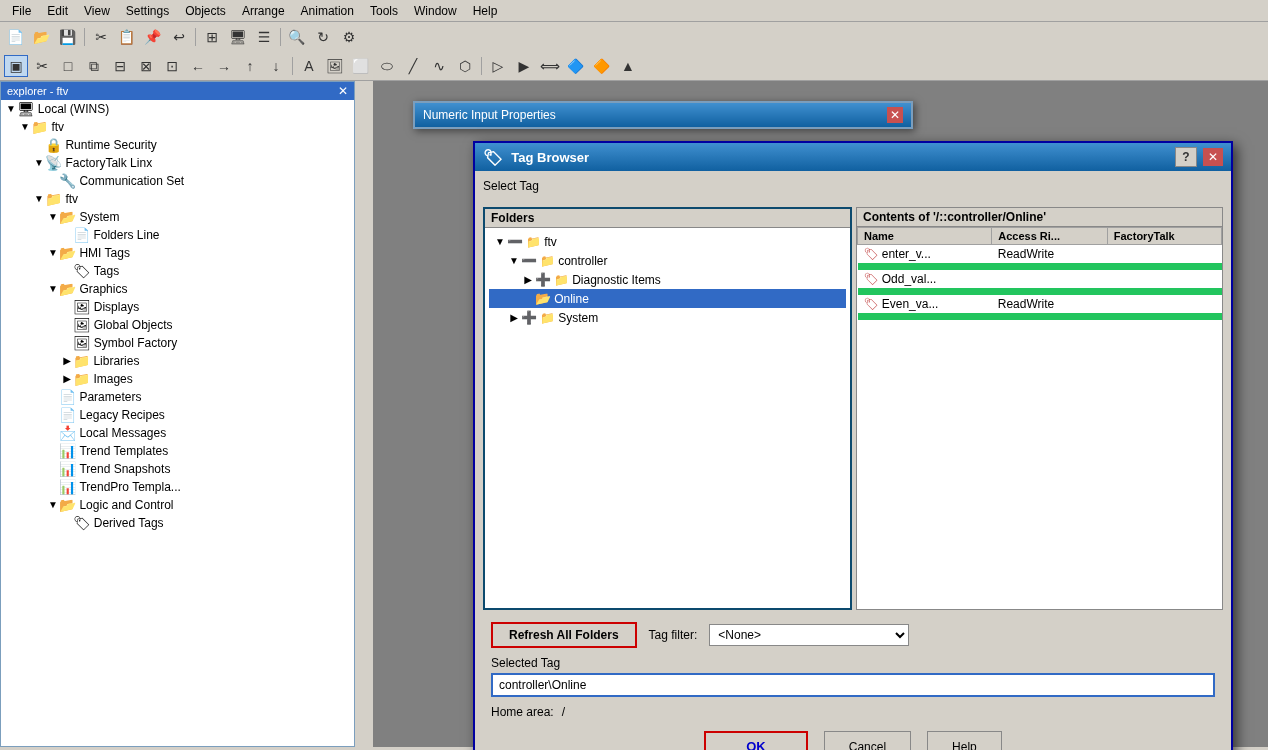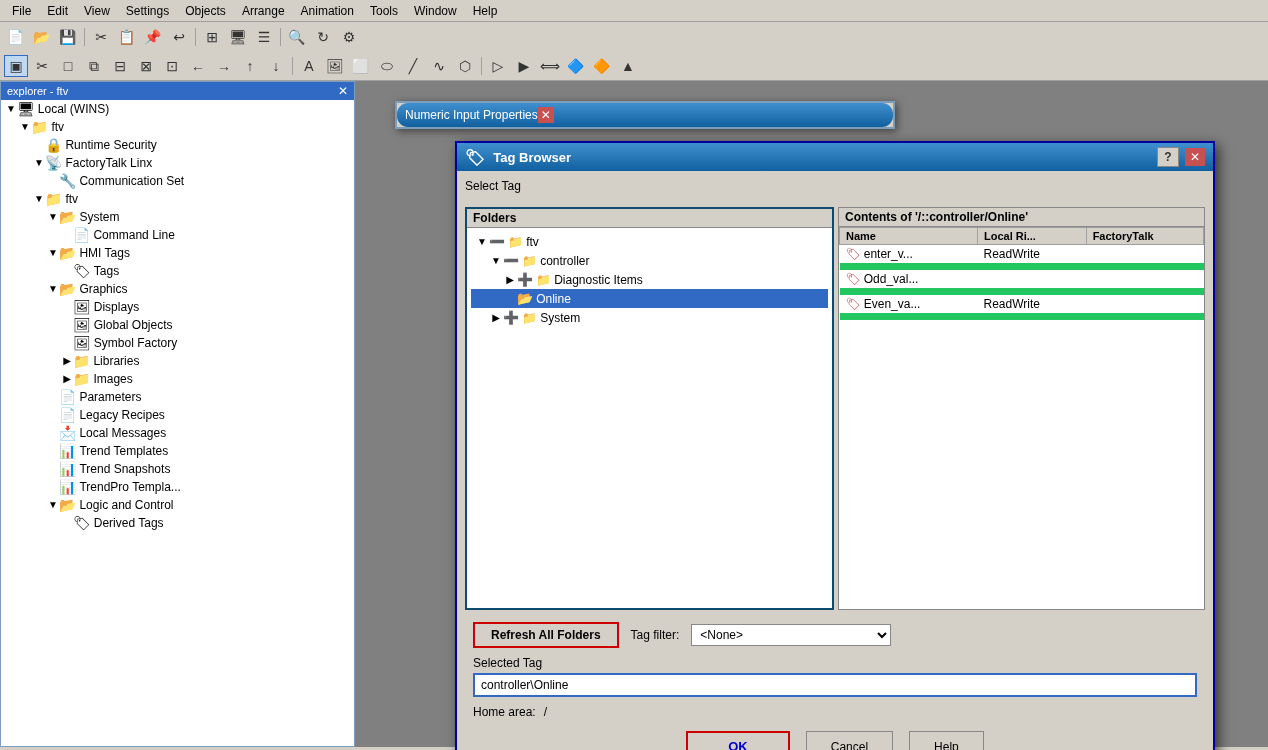--- a/index.html
+++ b/index.html
@@ -9,35 +9,35 @@
     .menubar { background: #d4d0c8; height: 22px; display: flex; align-items: center; padding: 0 4px; border-bottom: 1px solid #a0a0a0; }
     .menubar-item { padding: 2px 8px; cursor: pointer; font-size: 12px; }
 
     
     .toolbar-container { background: #d4d0c8; border-bottom: 1px solid #a0a0a0; }
     .toolbar { display: flex; align-items: center; padding: 2px 4px; gap: 2px; height: 30px; }
     .toolbar-btn { width: 24px; height: 22px; background: #d4d0c8; border: 1px solid transparent; display: flex; align-items: center; justify-content: center; cursor: pointer; font-size: 14px; color: #333; }
     .toolbar-sep { width: 1px; height: 18px; background: #a0a0a0; margin: 0 2px; }
 
     
-    .main-area { display: flex; height: calc(750px - 22px - 62px); }
+    .main-area { display: flex; height: calc(750px - 22px - 62px); gap: 18px; }
 
     
     .explorer-panel { width: 355px; background: #ffffff; border: 1px solid #7b9ebd; display: flex; flex-direction: column; }
     .explorer-titlebar { background: #316ac5; color: white; padding: 2px 6px; display: flex; justify-content: space-between; align-items: center; font-size: 11px; }
     .explorer-close { cursor: pointer; color: white; font-size: 12px; }
     .explorer-content { flex: 1; overflow-y: auto; font-size: 12px; }
     .tree-item { display: flex; align-items: center; padding: 1px 0; cursor: pointer; white-space: nowrap; }
     .tree-icon { margin-right: 3px; font-size: 14px; }
     .expand-btn { display: inline-block; width: 12px; height: 12px; cursor: pointer; text-align: center; line-height: 12px; font-size: 10px; }
 
     
     .content-area { flex: 1; background: #808080; position: relative; }
     .numeric-dialog { position: absolute; top: 20px; left: 40px; background: #d4d0c8; border: 2px solid #7b9ebd; box-shadow: 2px 2px 8px rgba(0,0,0,0.5); width: 500px; }
-    .dialog-titlebar { background: linear-gradient(to bottom, #4090d0, #1060a0); color: white; padding: 4px 8px; display: flex; justify-content: flex-start; align-items: center; font-size: 12px; border-radius: 11px; }
+    .dialog-titlebar { background: linear-gradient(to bottom, #4090d0, #1060a0); color: white; padding: 4px 8px; display: flex; justify-content: space-between; align-items: center; font-size: 12px; }
     .dialog-close-btn { color: white; cursor: pointer; background: #c75050; border: none; width: 16px; height: 16px; font-size: 12px; display: flex; align-items: center; justify-content: center; }
 
     
     .tag-browser { position: absolute; top: 60px; left: 100px; background: #d4d0c8; border: 2px solid #0000a0; box-shadow: 4px 4px 12px rgba(0,0,0,0.6); width: 760px; z-index: 10; }
     .tag-browser-titlebar { background: linear-gradient(to bottom, #4090d0, #1060a0); color: white; padding: 4px 8px; display: flex; justify-content: space-between; align-items: center; font-size: 13px; font-weight: bold; }
     .tag-browser-controls { display: flex; align-items: center; gap: 6px; }
     .tb-icon { font-size: 16px; }
     .tb-help-btn { width: 22px; height: 20px; background: #d4d0c8; border: 1px solid #888; color: #333; cursor: pointer; display: flex; align-items: center; justify-content: center; font-size: 12px; font-weight: bold; }
     .tag-browser-close { background: #c75050; color: white; border: none; width: 20px; height: 18px; cursor: pointer; font-size: 12px; display: flex; align-items: center; justify-content: center; }
 
@@ -202,21 +202,21 @@
 
       <div class="tree-item" style="padding-left:46px;">
         <span class="expand-btn">▼</span>
         <span class="tree-icon folder-yellow">📂</span>
         <span>System</span>
       </div>
 
       <div class="tree-item" style="padding-left:60px;">
         <span class="expand-btn"> </span>
         <span class="tree-icon">📄</span>
-        <span>Command Line</span>
+        <span>Folders Line</span>
       </div>
 
       <div class="tree-item" style="padding-left:46px;">
         <span class="expand-btn">▼</span>
         <span class="tree-icon folder-yellow">📂</span>
         <span>HMI Tags</span>
       </div>
 
       <div class="tree-item" style="padding-left:60px;">
         <span class="expand-btn"> </span>
@@ -378,21 +378,21 @@
 
             </div>
           </div>
 
           <div class="contents-panel">
             <div class="panel-header">Contents of '/::controller/Online'</div>
             <table class="contents-table">
               <thead>
                 <tr>
                   <th>Name</th>
-                  <th>Local Ri...</th>
+                  <th>Access Ri...</th>
                   <th>FactoryTalk</th>
                 </tr>
               </thead>
               <tbody>
                 <tr class="table-row">
                   <td><span class="tag-row-icon">🏷</span><span>enter_v...</span></td>
                   <td>ReadWrite</td>
                   <td></td>
                 </tr>
                 <tr class="table-row">

